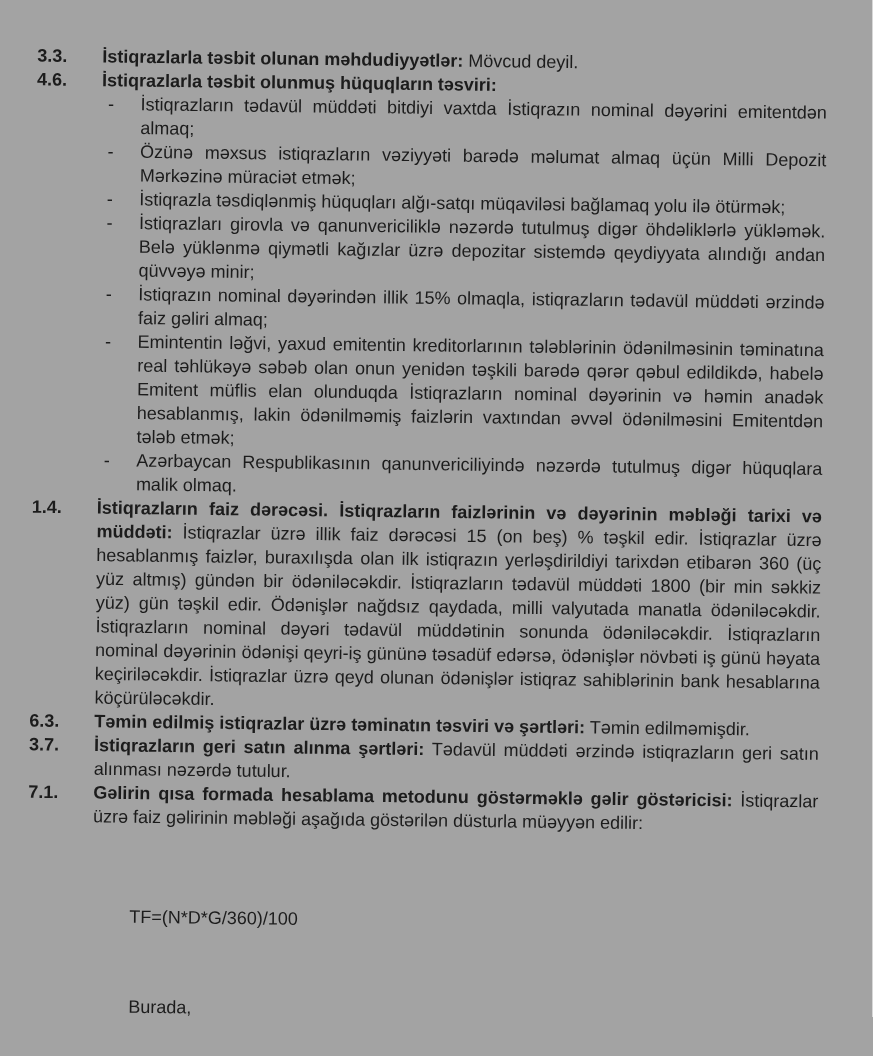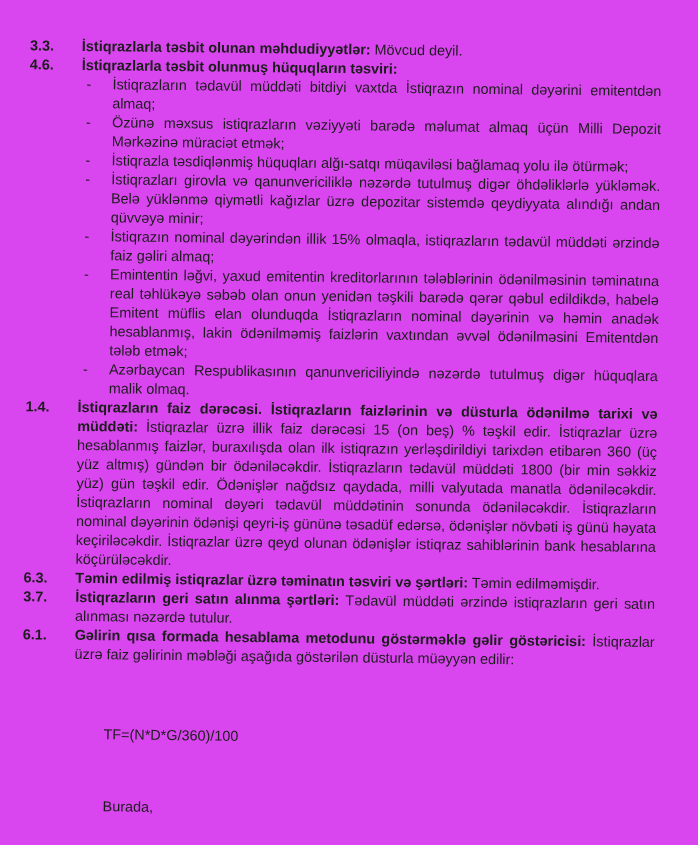--- a/index.html
+++ b/index.html
@@ -1,20 +1,20 @@
 <!DOCTYPE html>
 <html><head>
 <meta charset="utf-8">
 <style>
   html, body { margin: 0; padding: 0; background: #ffffff; }
   .page {
     position: relative;
     width: 698px;
     height: 845px;
-    background: #d946ef;
+    background: #a3a3a3;
     overflow: hidden;
     font-family: "Liberation Sans", sans-serif;
     color: #1c1c1c;
   }
   .content {
     position: absolute;
     left: 30px;
     top: 44px;
     width: 632px;
     font-size: 14.4px;
@@ -93,21 +93,21 @@
             <div class="dash">-</div>
             <div class="bullet-text">Azərbaycan Respublikasının qanunvericiliyində nəzərdə tutulmuş digər hüquqlara malik olmaq.</div>
           </div>
         </div>
       </div>
     </div>
 
     <div class="section">
       <div class="sec-num">1.4.</div>
       <div class="sec-body">
-        <span class="sec-title">İstiqrazların faiz dərəcəsi. İstiqrazların faizlərinin və düsturla ödənilmə tarixi və müddəti:</span>
+        <span class="sec-title">İstiqrazların faiz dərəcəsi. İstiqrazların faizlərinin və dəyərinin məbləği tarixi və müddəti:</span>
         <span>İstiqrazlar üzrə illik faiz dərəcəsi 15 (on beş) % təşkil edir. İstiqrazlar üzrə hesablanmış faizlər, buraxılışda olan ilk istiqrazın yerləşdirildiyi tarixdən etibarən 360 (üç yüz altmış) gündən bir ödəniləcəkdir. İstiqrazların tədavül müddəti 1800 (bir min səkkiz yüz) gün təşkil edir. Ödənişlər nağdsız qaydada, milli valyutada manatla ödəniləcəkdir. İstiqrazların nominal dəyəri tədavül müddətinin sonunda ödəniləcəkdir. İstiqrazların nominal dəyərinin ödənişi qeyri-iş gününə təsadüf edərsə, ödənişlər növbəti iş günü həyata keçiriləcəkdir. İstiqrazlar üzrə qeyd olunan ödənişlər istiqraz sahiblərinin bank hesablarına köçürüləcəkdir.</span>
       </div>
     </div>
 
     <div class="section">
       <div class="sec-num">6.3.</div>
       <div class="sec-body">
         <span class="sec-title">Təmin edilmiş istiqrazlar üzrə təminatın təsviri və şərtləri:</span>
         <span>Təmin edilməmişdir.</span>
       </div>
@@ -115,21 +115,21 @@
 
     <div class="section">
       <div class="sec-num">3.7.</div>
       <div class="sec-body">
         <span class="sec-title">İstiqrazların geri satın alınma şərtləri:</span>
         <span>Tədavül müddəti ərzində istiqrazların geri satın alınması nəzərdə tutulur.</span>
       </div>
     </div>
 
     <div class="section">
-      <div class="sec-num">6.1.</div>
+      <div class="sec-num">7.1.</div>
       <div class="sec-body">
         <span class="sec-title">Gəlirin qısa formada hesablama metodunu göstərməklə gəlir göstəricisi:</span>
         <span>İstiqrazlar üzrə faiz gəlirinin məbləği aşağıda göstərilən düsturla müəyyən edilir:</span>
       </div>
     </div>
 
     <div class="formula-block">
       <div class="formula-line">TF=(N*D*G/360)/100</div>
       <div class="formula-line">Burada,</div>
       

